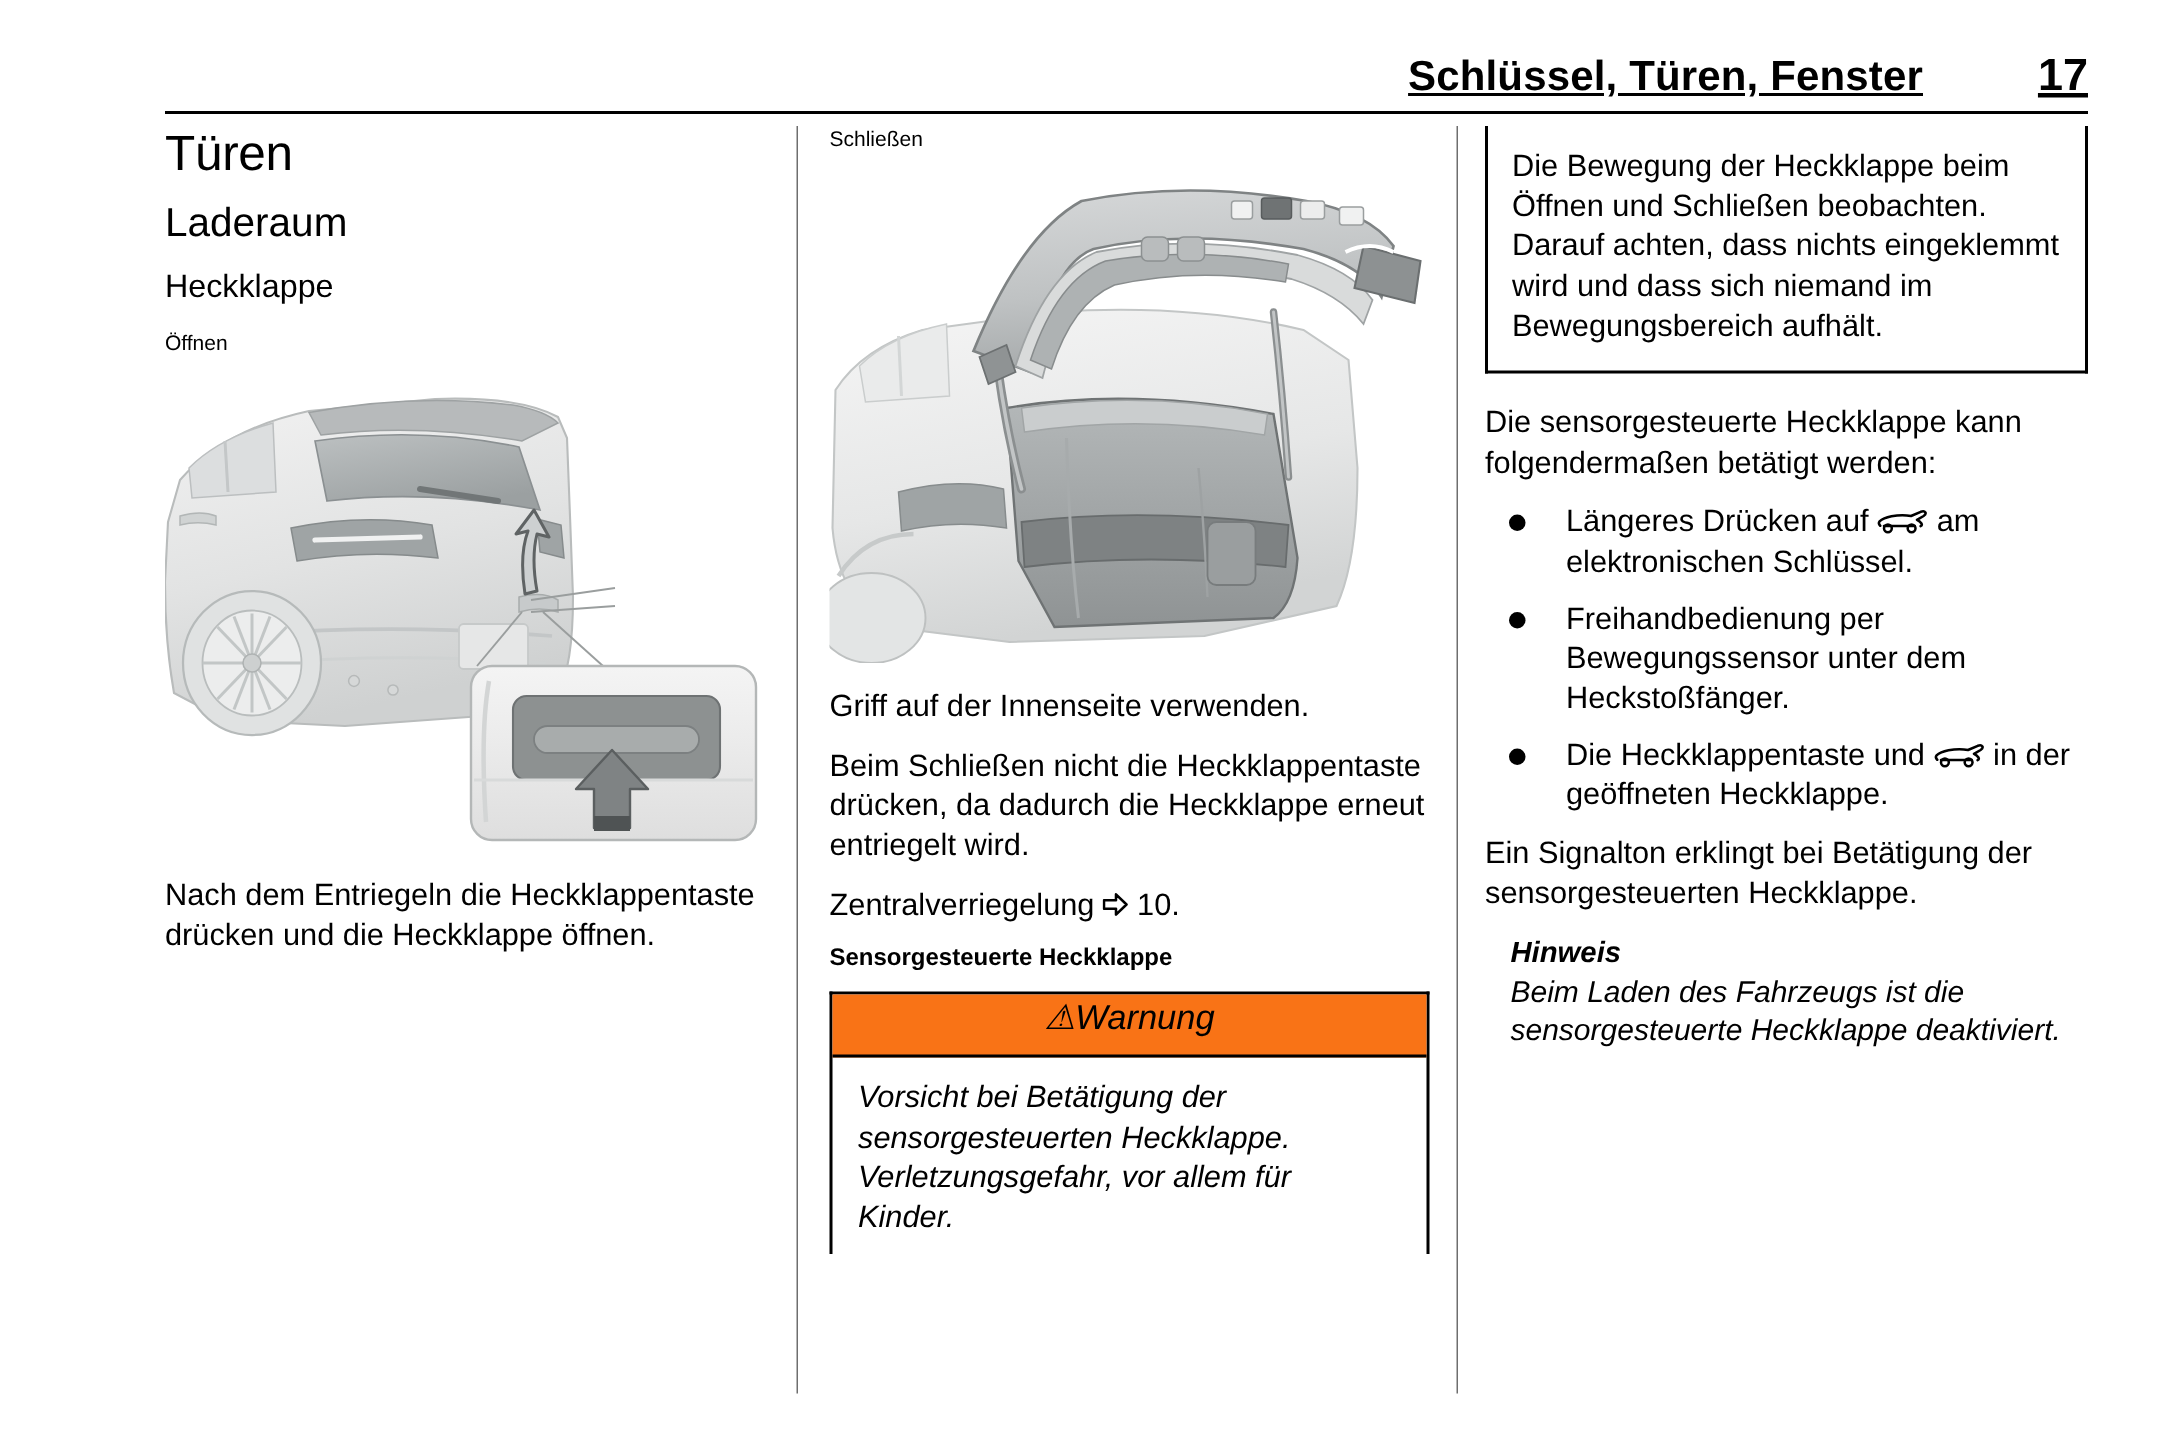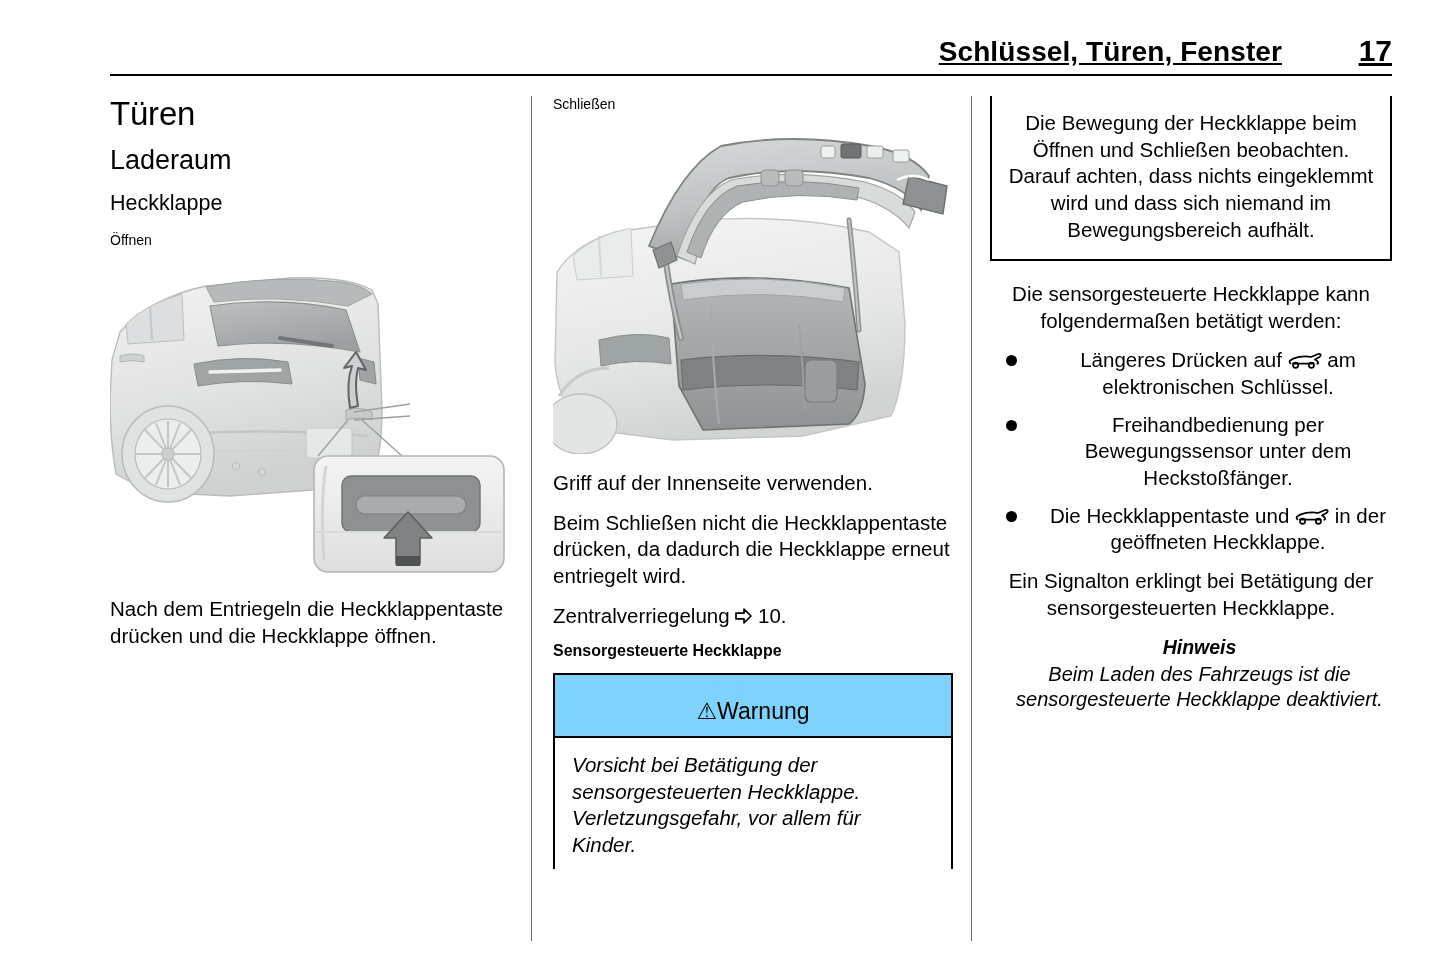--- a/index.html
+++ b/index.html
@@ -44,32 +44,32 @@
   }
   #header-rule {
     border-bottom: 2.5px solid #000;
     width: 100%;
   }
 
   
   #columns {
     position: absolute;
     left: 110px;
-    top: 96px;
+    top: 84px;
     width: 1282px;
     height: 845px;
   }
   .col {
     position: absolute;
     top: 0;
     height: 845px;
   }
   #col-left  { left: 0px;   width: 405px; }
   #col-mid   { left: 443px; width: 400px; }
-  #col-right { left: 880px; width: 402px; text-align: center; }
+  #col-right { left: 880px; width: 402px; }
 
   .col-divider {
     position: absolute;
     top: 0;
     width: 0;
     height: 845px;
     border-left: 1.6px solid #6e6e6e;
   }
   #divider-1 { left: 421px; }
   #divider-2 { left: 861px; }
@@ -130,26 +130,27 @@
     padding: 14px 16px 16px 16px;
     margin: 0 0 20px 0;
   }
   .warn-box-shell {
     border-top: 2.2px solid #000;
     border-left: 2.2px solid #000;
     border-right: 2.2px solid #000;
     border-bottom: none;
   }
   .warn-head-shell {
-    background: #7dd3fc;
+    background: #f97316;
     border-bottom: 2.2px solid #000;
     text-align: center;
     font-size: 23px;
-    padding: 24px 0 12px 0;
+    padding: 3px 0 12px 0;
     line-height: 1.1;
+    font-style: italic;
   }
   .warn-inner { padding: 14px 35px 10px 17px; font-style: italic; }
   .warn-inner p { margin: 0; font-size: 20.5px; line-height: 1.30; }
 
   
   ul.bullets {
     list-style: none;
     margin: 6px 0 12px 0;
     padding: 0;
   }

